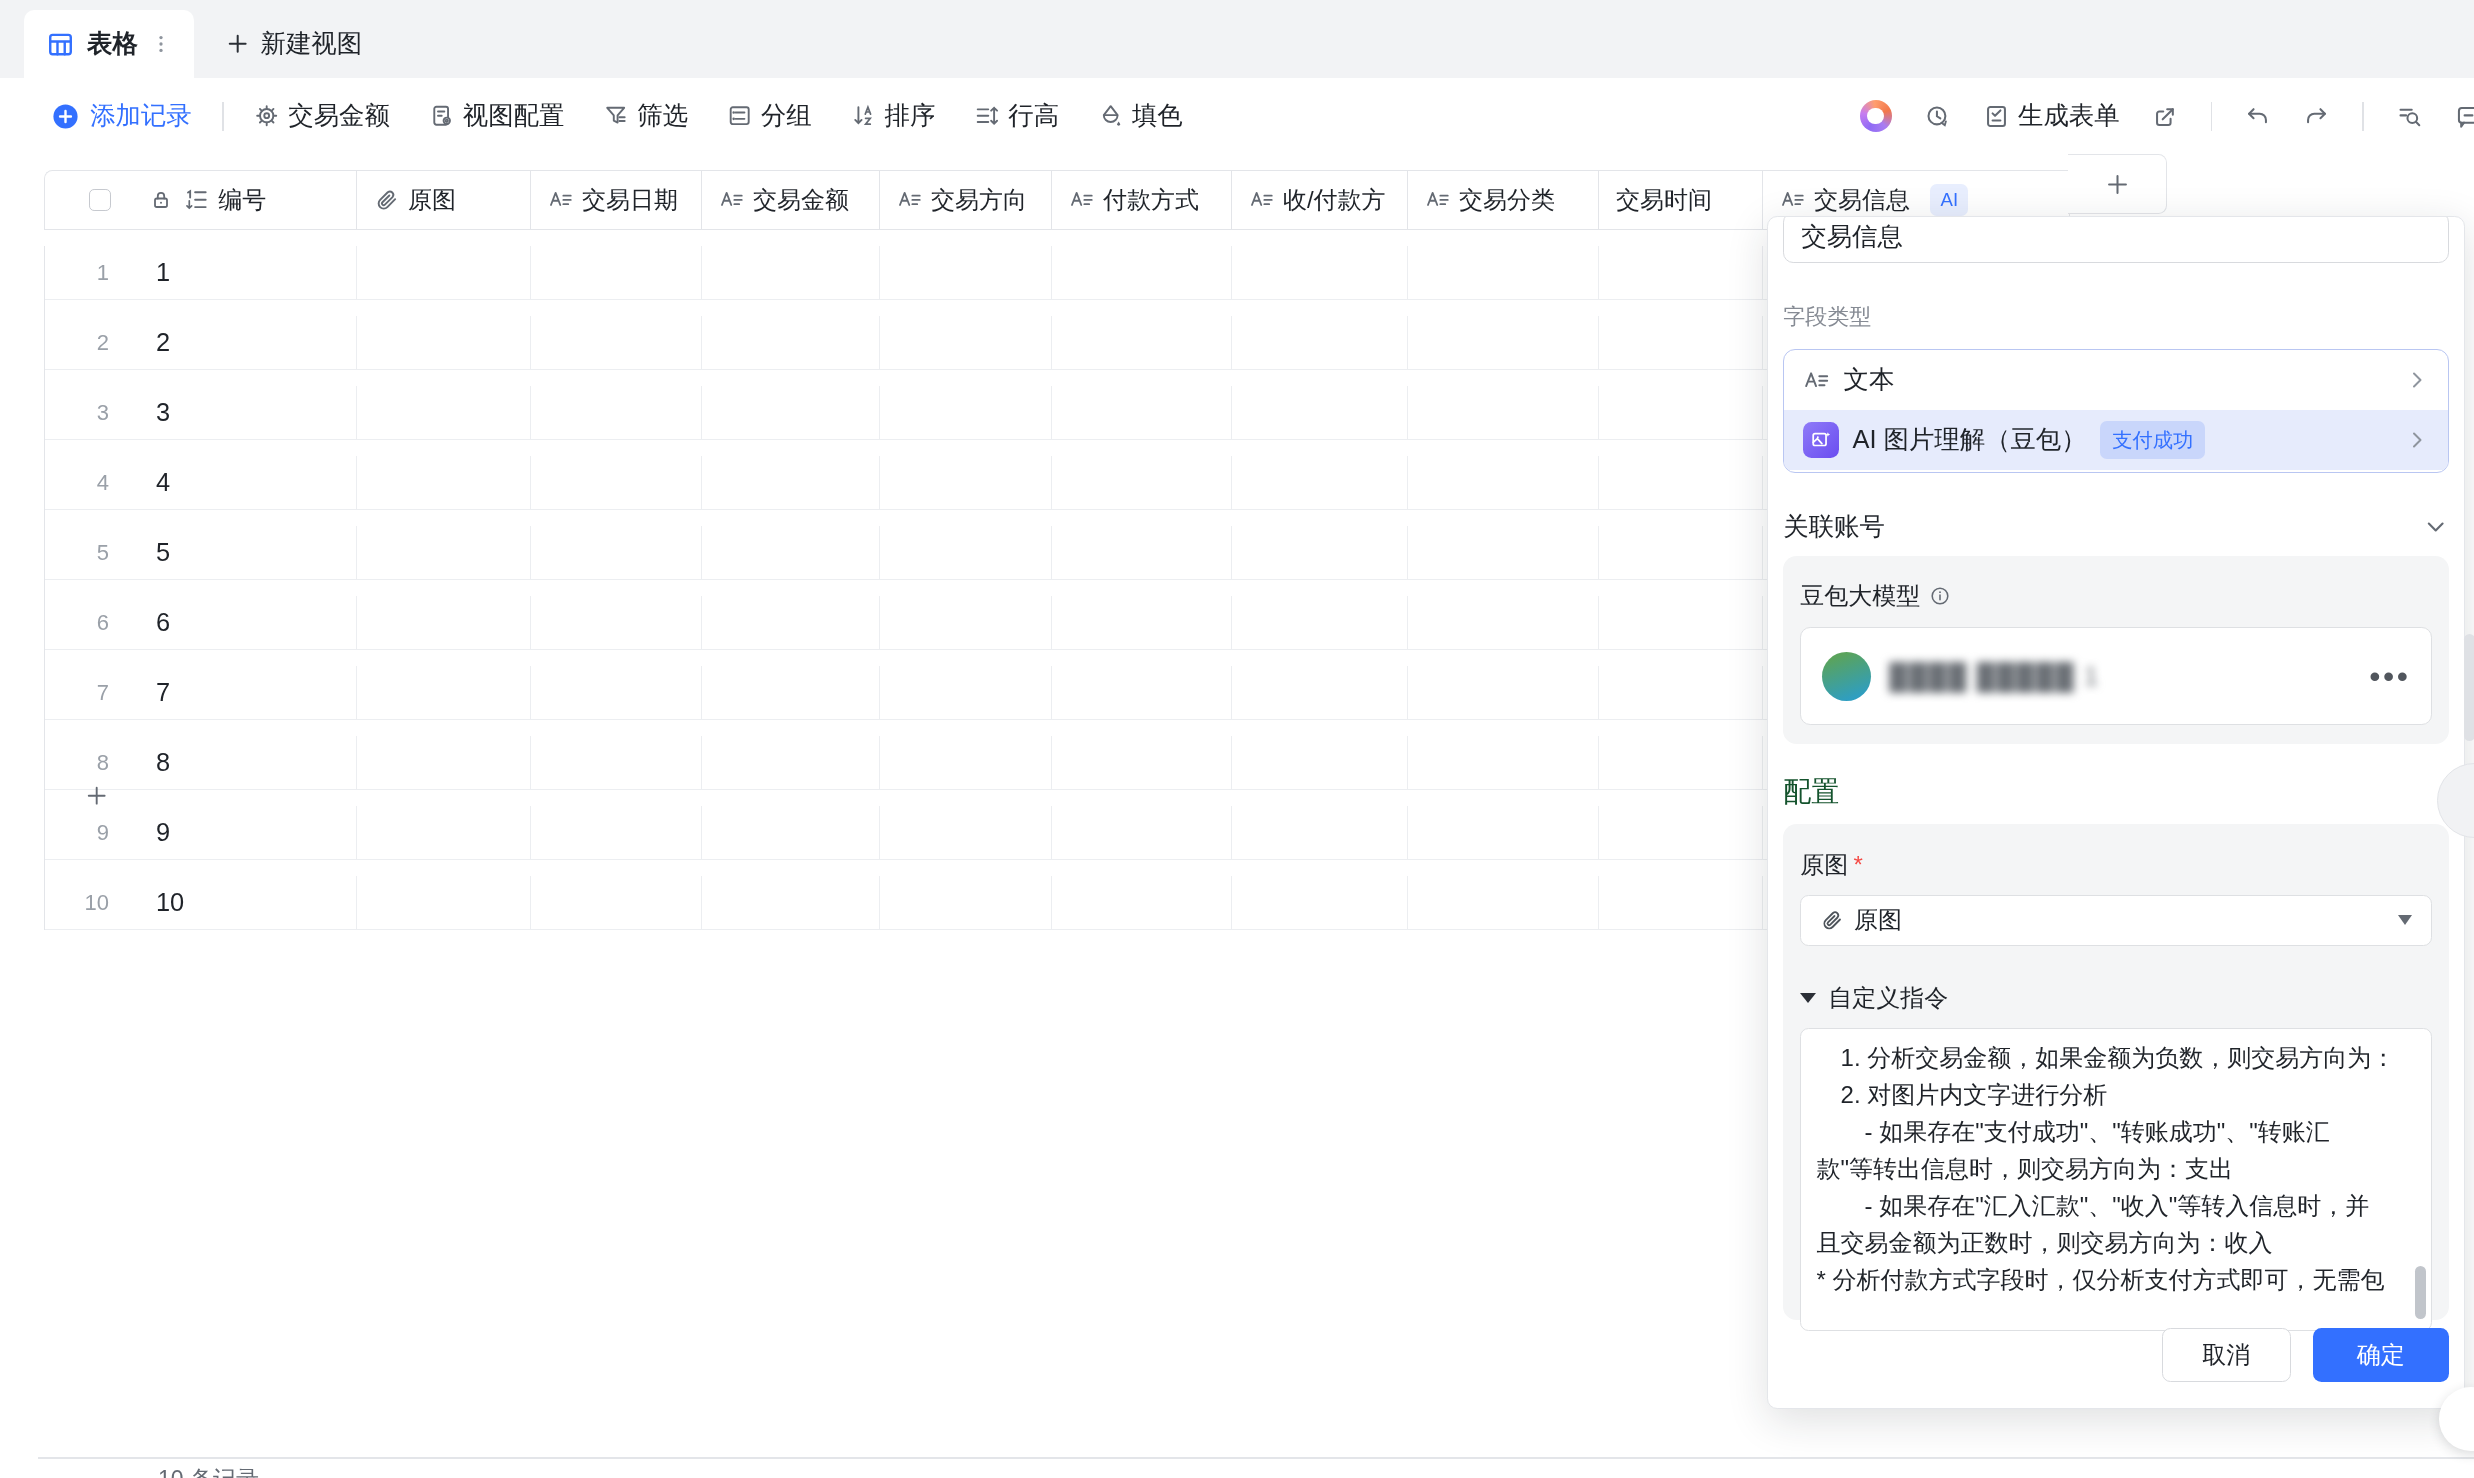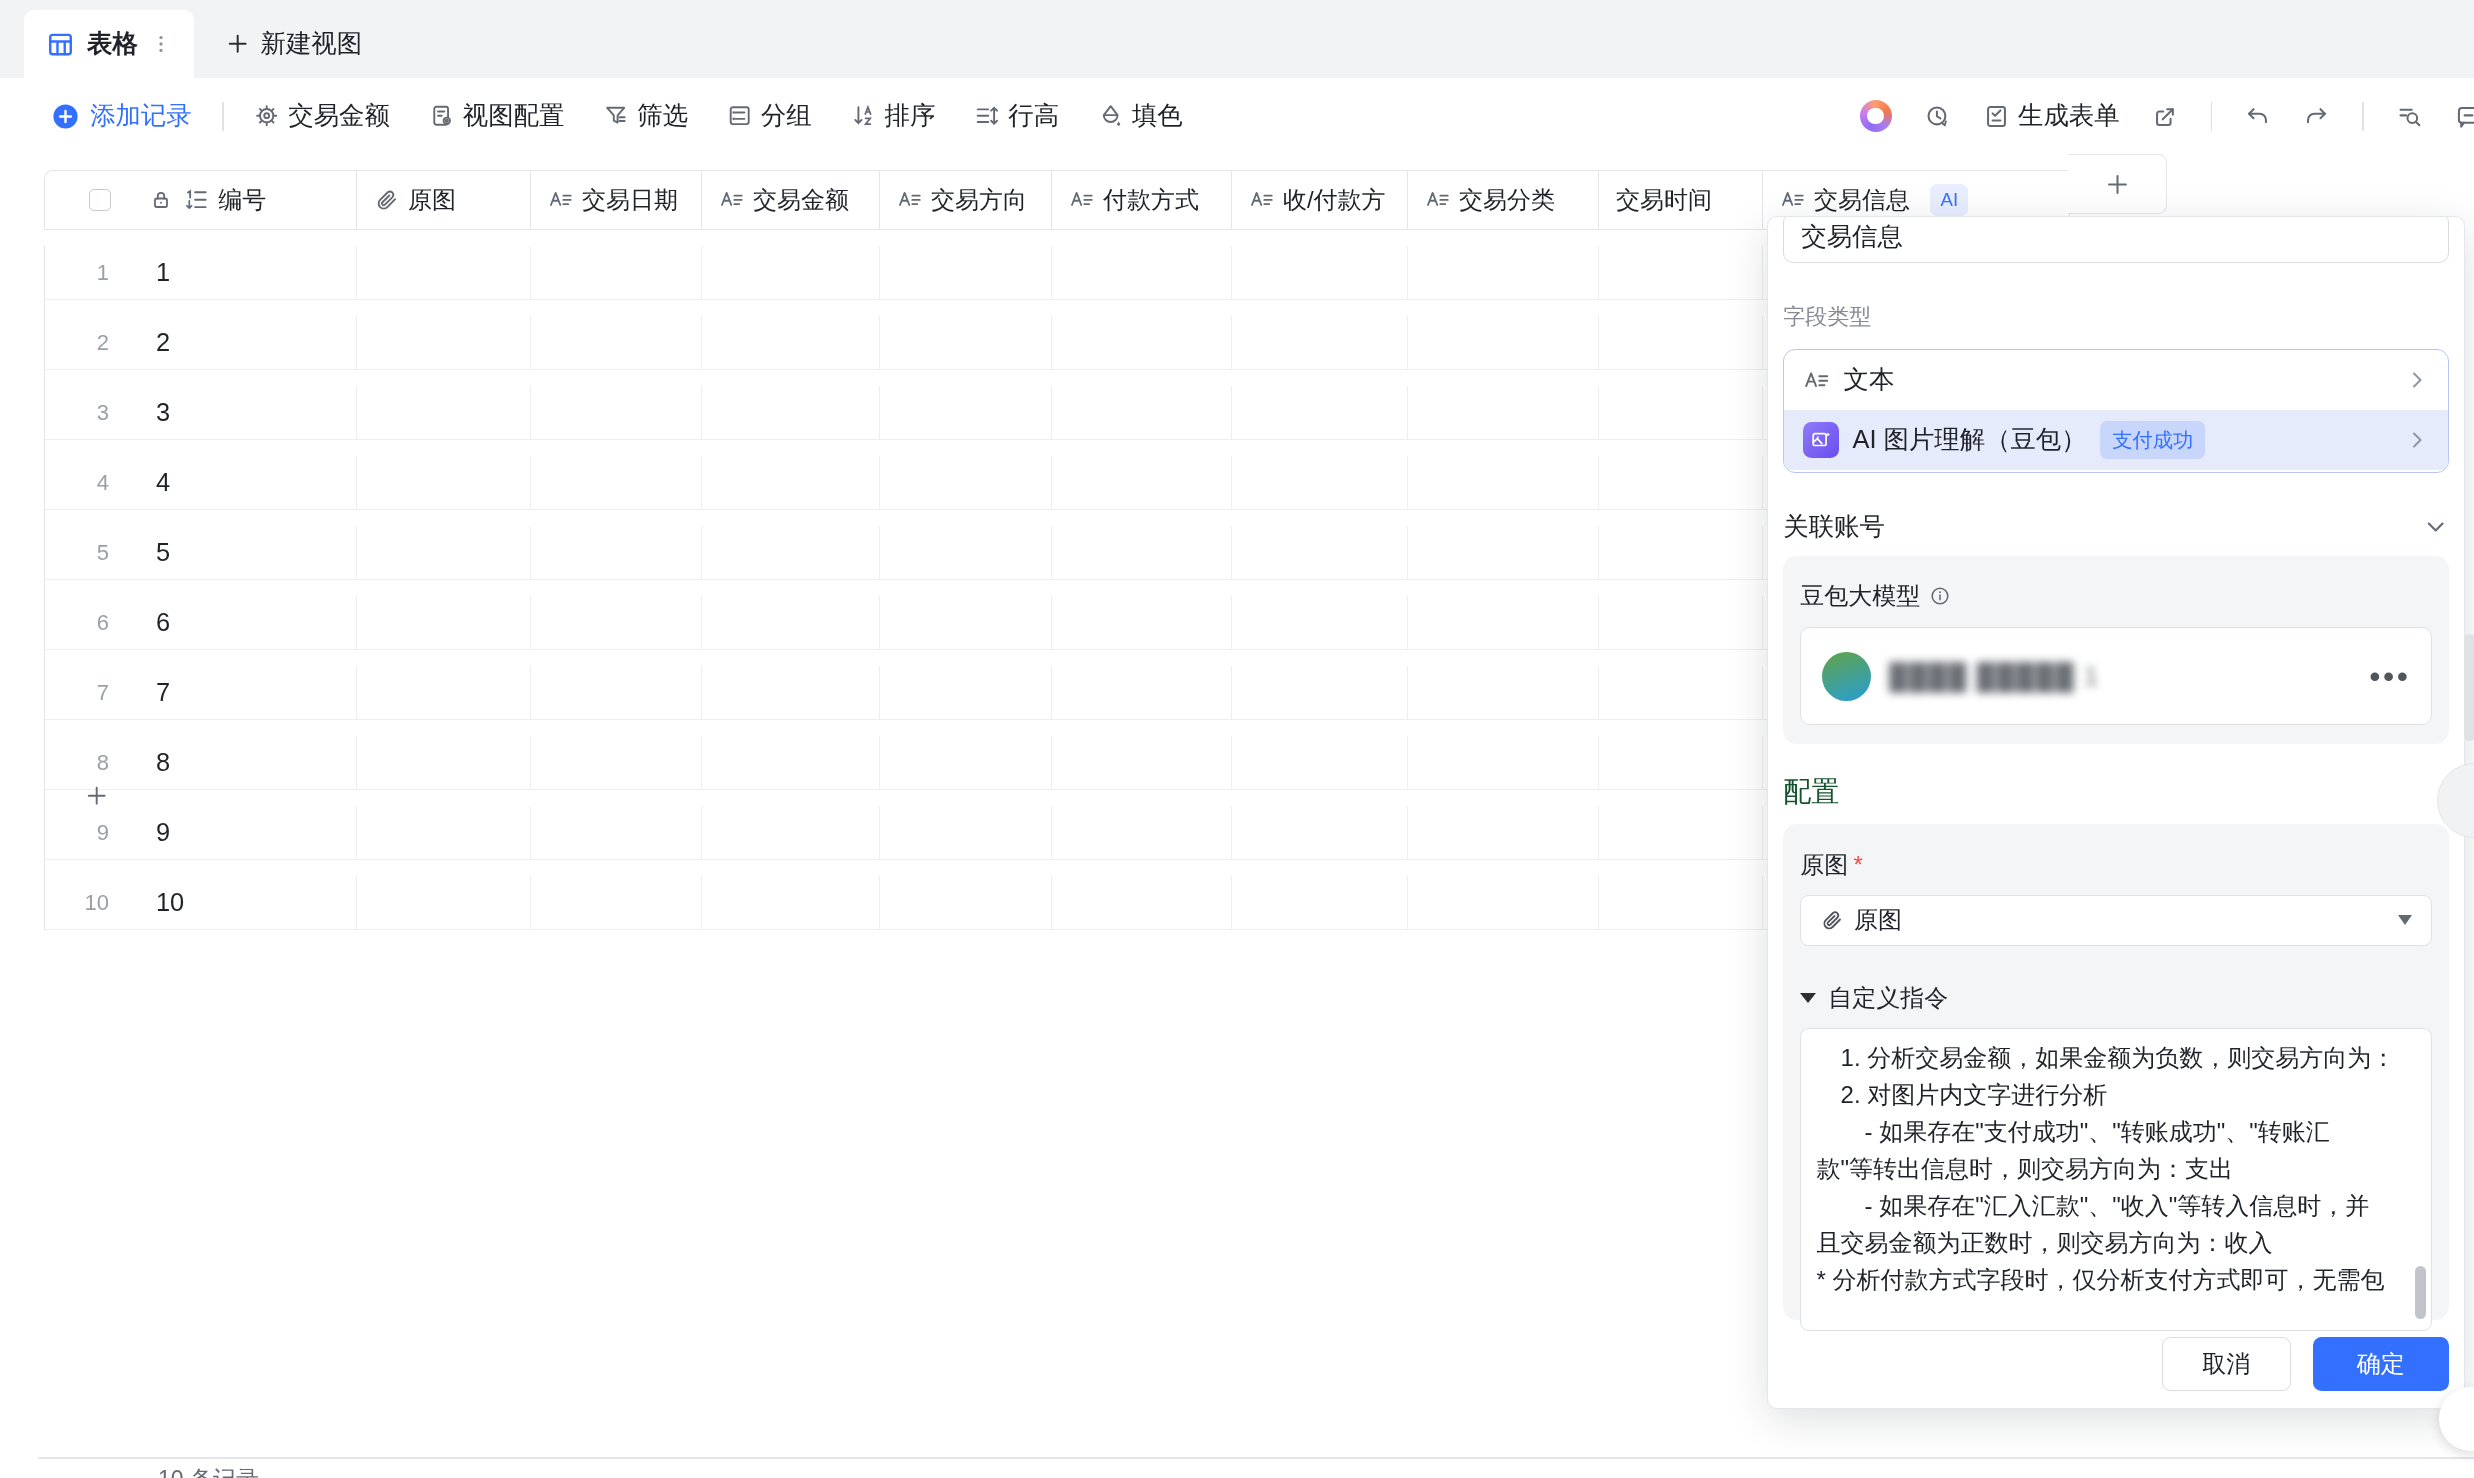--- a/index.html
+++ b/index.html
@@ -95,21 +95,21 @@
   .caret-down { margin-left:auto; width:0; height:0; border-left:7.6px solid transparent;
     border-right:7.6px solid transparent; border-top:10.2px solid #646a73; }
   .instr-head { margin-top:36px; display:flex; align-items:center; gap:12px; cursor:pointer; }
   .tri-down { width:0; height:0; border-left:8.5px solid transparent; border-right:8.5px solid transparent;
     border-top:10.2px solid #2b2f36; }
   .instr-label { font-size:24px; color:#1f2329; }
   .instr-box { position:relative; margin-top:13.6px; height:303px; background:#fff; border:0.8px solid #dee0e3;
     border-radius:8.5px; padding:10.2px 39px 0 15.3px; overflow:hidden; }
   .instr-box .line { font-size:24px; line-height:37px; color:#1f2329; white-space:pre; }
   .instr-thumb { position:absolute; right:5.1px; bottom:10.2px; width:11px; height:53px; background:#c1c5cb; border-radius:6px; }
-  .panel-footer { position:absolute; right:15.3px; bottom:17px; display:flex; gap:22px;padding-left:36px; }
+  .panel-footer { position:absolute; right:15.3px; bottom:26px; display:flex; gap:22px;padding-left:36px; }
   .btn { height:54px; border-radius:8.5px; display:flex; align-items:center; justify-content:center;
     font-size:24px; cursor:pointer; }
   .btn-cancel { width:129px; background:#fff; border:0.8px solid #d8dade; color:#1f2329; }
   .btn-confirm { width:136px; background:#3370ff; color:#fff; }
 
   .win-thumb { position:absolute; left:2464px; top:634px; width:11px; height:107px; background:#dfe1e5; border-radius:6px; }
   .float-btn { position:absolute; left:2437px; top:763px; width:75px; height:75px; border-radius:50%;
     background:#f1f2f4; border:0.8px solid #e2e4e8; }
   .help-btn { position:absolute; left:2439px; top:1387px; width:64px; height:64px; border-radius:50%;
     background:#fff; box-shadow:0 3.4px 12px rgba(31,35,41,.16); }

